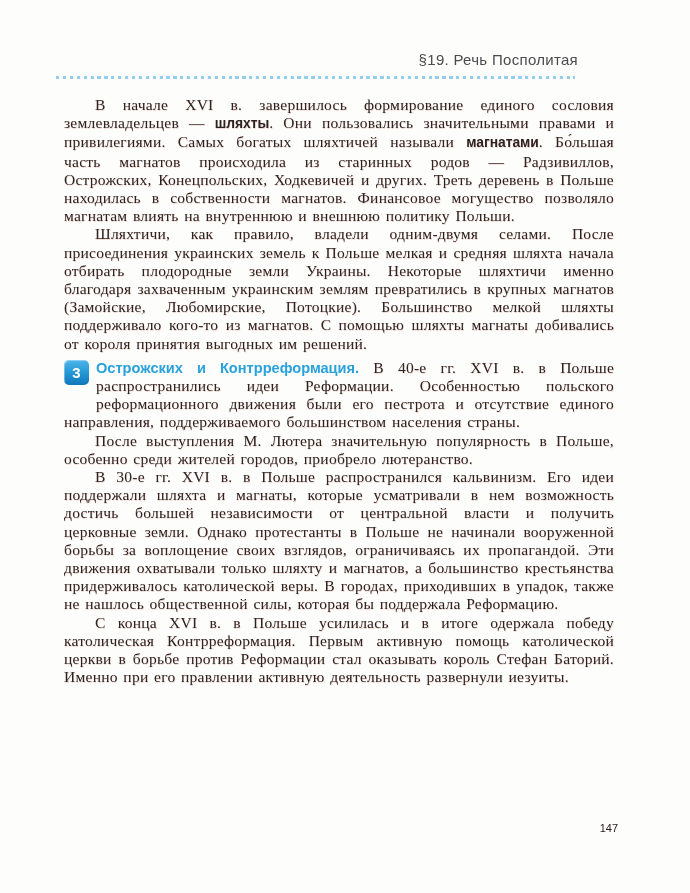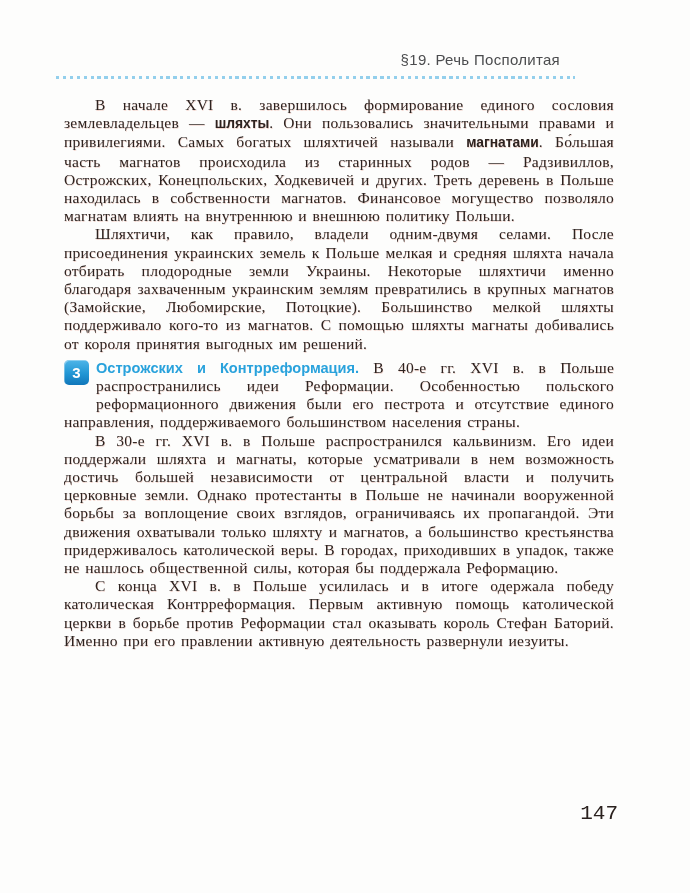--- a/index.html
+++ b/index.html
@@ -4,21 +4,21 @@
 <style>
   html,body{margin:0;padding:0;}
   body{
     width:690px;height:893px;
     background:#fdfdfc;
     position:relative;
     overflow:hidden;
     font-family:"Liberation Serif", serif;
   }
   .running-header{
-    position:absolute;top:51px;left:43px;width:517px;
+    position:absolute;top:51px;left:61px;width:517px;
     text-align:right;
     font-family:"Liberation Sans", sans-serif;
     font-size:15px;letter-spacing:.3px;
     color:#4b4c4e;
   }
   .dotted-rule{
     position:absolute;top:76px;left:56px;width:519px;height:3.4px;
     background:repeating-linear-gradient(90deg,#93cfec 0 3.2px,transparent 3.2px 6.9px);
   }
   .text-column{
@@ -51,33 +51,34 @@
     background:linear-gradient(180deg,#4fb5e8 0%,#2196d4 55%,#1177ba 100%);
     box-shadow:inset 1px 1px 0 rgba(255,255,255,.35);
     color:#fff;
     font-family:"Liberation Sans", sans-serif;
     font-weight:bold;font-size:15px;line-height:25px;
     text-align:center;
     text-shadow:none;
     text-indent:0;
   }
   .page-number{
-    position:absolute;top:802px;right:72px;
-    font-family:Liberation Mono, monospace;
-    font-size:21px;color:#2a211e;
+    position:absolute;top:822px;right:72px;
+    font-family:Liberation Sans, sans-serif;
+    font-size:11px;color:#2a211e;
   }
 </style>
 </head>
 <body>
 
 <div class="running-header">§19. Речь Посполитая</div>
 
 <div class="dotted-rule"></div>
 
 <div class="text-column">
     <p class="body"><span>В начале XVI в. завершилось формирование единого сословия землевладельцев — </span><span class="term">шляхты</span><span>. Они пользовались значительными правами и привилегиями. Самых богатых шляхтичей называли </span><span class="term">магнатами</span><span>. Бо́льшая часть магнатов происходила из старинных родов — Радзивиллов, Острожских, Конецпольских, Ходкевичей и других. Треть деревень в Польше находилась в собственности магнатов. Финансовое могущество позволяло магнатам влиять на внутреннюю и внешнюю политику Польши.</span></p>
     <p class="body"><span>Шляхтичи, как правило, владели одним-двумя селами. После присоединения украинских земель к Польше мелкая и средняя шляхта начала отбирать плодородные земли Украины. Некоторые шляхтичи именно благодаря захваченным украинским землям превратились в крупных магнатов (Замойские, Любомирские, Потоцкие). Большинство мелкой шляхты поддерживало кого-то из магнатов. С помощью шляхты магнаты добивались от короля принятия выгодных им решений.</span></p>
     <p class="section"><span class="num-box">3</span><span class="sec-title">Острожских и Контрреформация.</span><span> В 40-е гг. XVI в. в Польше распространились идеи Реформации. Особенностью польского реформационного движения были его пестрота и отсутствие единого направления, поддерживаемого большинством населения страны.</span></p>
+    <p class="body"><span>После выступления М. Лютера значительную популярность в Польше, особенно среди жителей городов, приобрело лютеранство.</span></p>
     <p class="body"><span>В 30-е гг. XVI в. в Польше распространился кальвинизм. Его идеи поддержали шляхта и магнаты, которые усматривали в нем возможность достичь большей независимости от центральной власти и получить церковные земли. Однако протестанты в Польше не начинали вооруженной борьбы за воплощение своих взглядов, ограничиваясь их пропагандой. Эти движения охватывали только шляхту и магнатов, а большинство крестьянства придерживалось католической веры. В городах, приходивших в упадок, также не нашлось общественной силы, которая бы поддержала Реформацию.</span></p>
     <p class="body"><span>С конца XVI в. в Польше усилилась и в итоге одержала победу католическая Контрреформация. Первым активную помощь католической церкви в борьбе против Реформации стал оказывать король Стефан Баторий. Именно при его правлении активную деятельность развернули иезуиты.</span></p>
   </div>
 
 <div class="page-number">147</div>
 
 </body></html>

